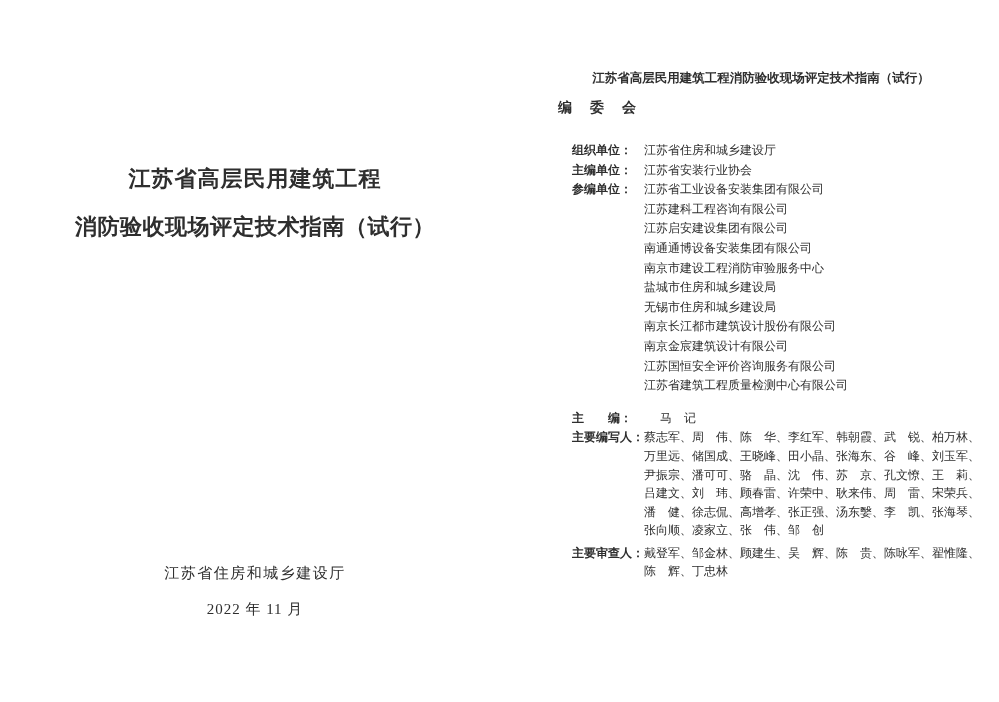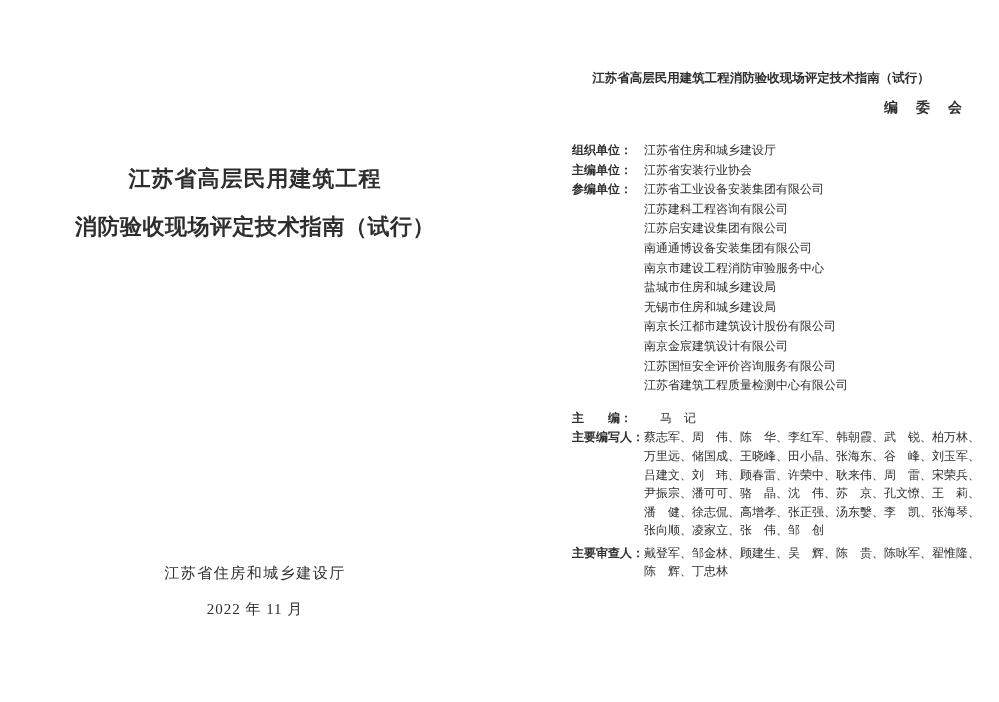--- a/index.html
+++ b/index.html
@@ -78,21 +78,21 @@
     width: 100%;
     text-align: center;
     font-size: 12.5px;
     font-weight: bold;
   }
   .committee-heading {
     position: absolute;
     top: 99px;
     left: 0;
     width: 100%;
-    text-align: right;
+    text-align: left;
     font-size: 14px;
     font-weight: bold;
     letter-spacing: 2px;
   }
   .committee-body {
     position: absolute;
     top: 141px;
     left: 14px;
     width: 392px;
   }
@@ -195,25 +195,25 @@
         <div class="row">
           <span class="lbl">主要编写人：</span>
           <span class="val">蔡志军、周　伟、陈　华、李红军、韩朝霞、武　锐、柏万林、</span>
         </div>
         <div class="row">
           <span class="lbl"></span>
           <span class="val">万里远、储国成、王晓峰、田小晶、张海东、谷　峰、刘玉军、</span>
         </div>
         <div class="row">
           <span class="lbl"></span>
+          <span class="val">尹振宗、潘可可、骆　晶、沈　伟、苏　京、孔文憭、王　莉、</span>
+        </div>
+        <div class="row">
+          <span class="lbl"></span>
           <span class="val">吕建文、刘　玮、顾春雷、许荣中、耿来伟、周　雷、宋荣兵、</span>
-        </div>
-        <div class="row">
-          <span class="lbl"></span>
-          <span class="val">尹振宗、潘可可、骆　晶、沈　伟、苏　京、孔文憭、王　莉、</span>
         </div>
         <div class="row">
           <span class="lbl"></span>
           <span class="val">潘　健、徐志侃、高增孝、张正强、汤东嫛、李　凯、张海琴、</span>
         </div>
         <div class="row">
           <span class="lbl"></span>
           <span class="val">张向顺、凌家立、张　伟、邹　创</span>
         </div>
       </div>

